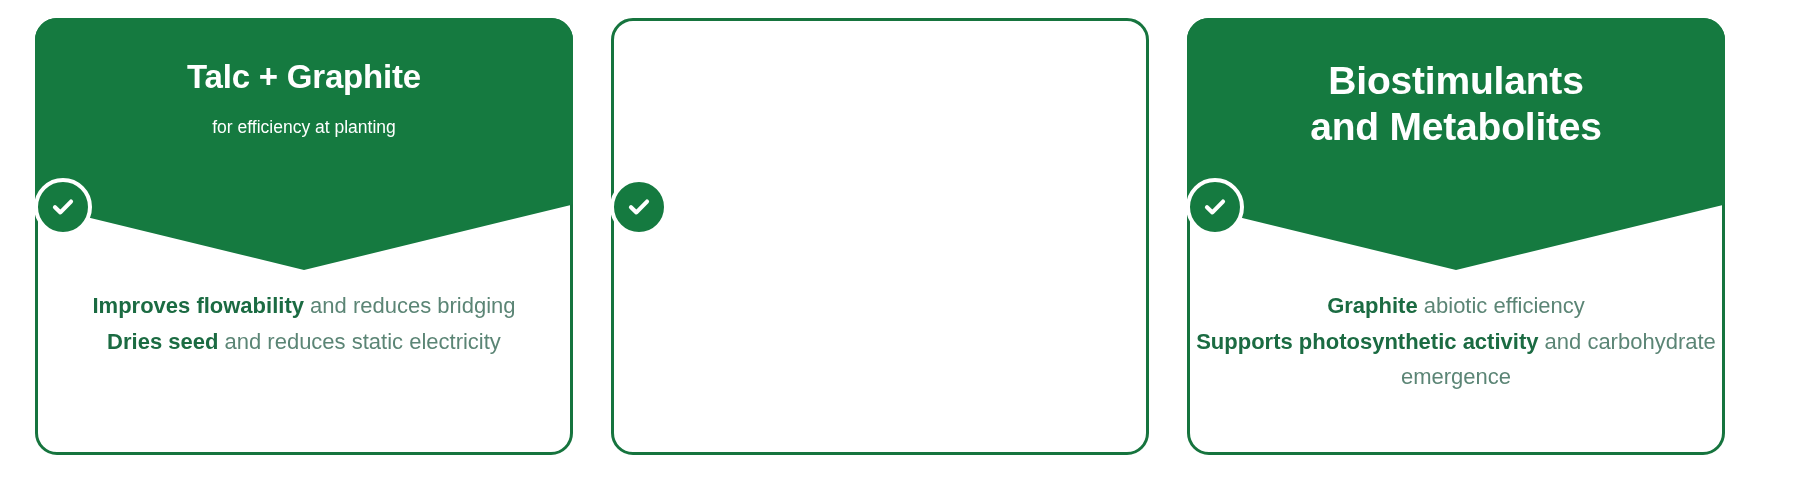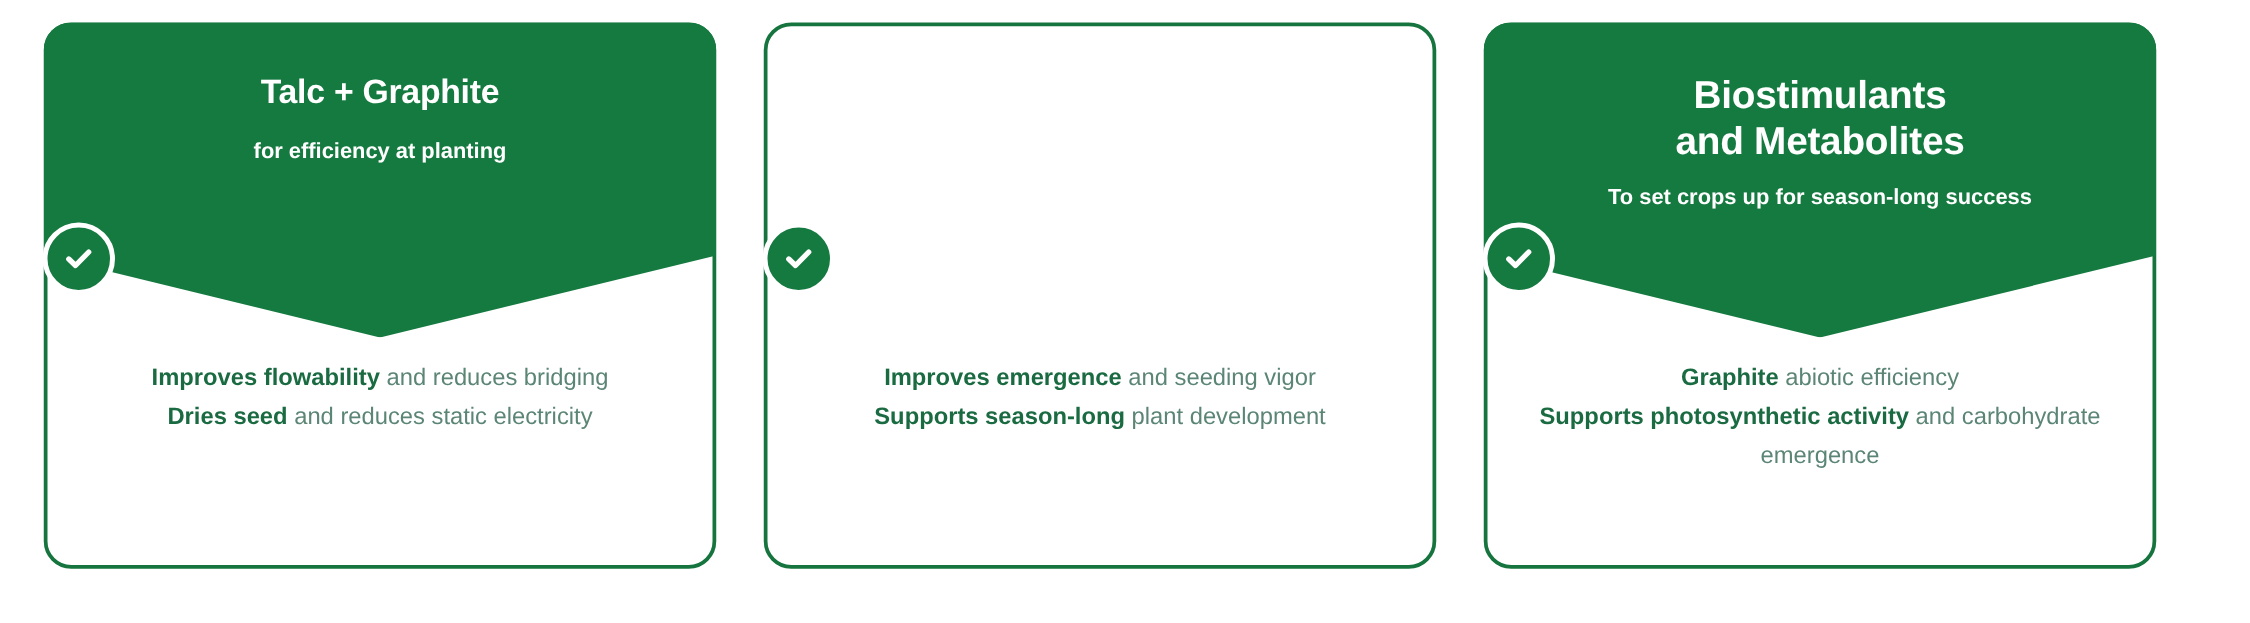--- a/index.html
+++ b/index.html
@@ -70,34 +70,34 @@
     padding: 0 26px;
     text-align: center;
     overflow: hidden;
   }
   .card-header-inner {
     padding-top: 40px;
   }
 
   .card-title {
     color: #ffffff;
-    font-size: 27px;
+    font-size: 33px;
     font-weight: bold;
     line-height: 1.18;
     letter-spacing: -0.2px;
     margin: 0;
   }
   .card-subtitle {
     color: #ffffff;
     font-size: 17.5px;
-    font-weight: bold;
+    font-weight: normal;
     line-height: 1.38;
     margin: 18px 0 0 0;
   }
-  .card--tall .card-title { font-size: 31px; }
+  .card--tall .card-title { font-size: 39px; }
   .card--tall .card-subtitle { margin-top: 14px; }
 
   
   .check-badge {
     position: absolute;
     left: 4px;
     top: 178px;
     width: 58px;
     height: 58px;
     border-radius: 50%;
@@ -111,21 +111,21 @@
   }
   .check-badge svg { display: block; }
 
   
   .card-points {
     position: absolute;
     left: 14px;
     top: 288px;
     width: 520px;
     text-align: center;
-    font-size: 19px;
+    font-size: 22px;
     line-height: 1.62;
     color: #5B8575;
   }
   .card-points .line { display: block; }
   .card-points b {
     color: #1B6B42;
     font-weight: bold;
   }
 </style>
 </head>
@@ -163,37 +163,28 @@
     <div class="card">
       <div class="card-body-outline"></div>
 
 
       <div class="check-badge">
         <svg width="30" height="30" viewBox="0 0 30 30" aria-hidden="true">
           <path d="M7 15.2 L12.4 20.4 L23 9.6" fill="none" stroke="#ffffff" stroke-width="4.2" stroke-linecap="round" stroke-linejoin="round"></path>
         </svg>
       </div>
 
-      <div class="card-points">
-        <span class="line">
-          <b>Improves emergence</b><span> and seeding vigor</span>
-        </span>
-        <span class="line">
-          <b>Supports season-long</b><span> plant development</span>
-        </span>
-      </div>
     </div>
 
     <div class="card card--tall">
       <div class="card-body-outline"></div>
 
       <div class="card-header">
         <div class="card-header-inner">
           <div class="card-title">Biostimulants<br>and Metabolites</div>
-          <div class="card-subtitle">To set crops up for season-long success</div>
         </div>
       </div>
 
       <div class="check-badge">
         <svg width="30" height="30" viewBox="0 0 30 30" aria-hidden="true">
           <path d="M7 15.2 L12.4 20.4 L23 9.6" fill="none" stroke="#ffffff" stroke-width="4.2" stroke-linecap="round" stroke-linejoin="round"></path>
         </svg>
       </div>
 
       <div class="card-points">

